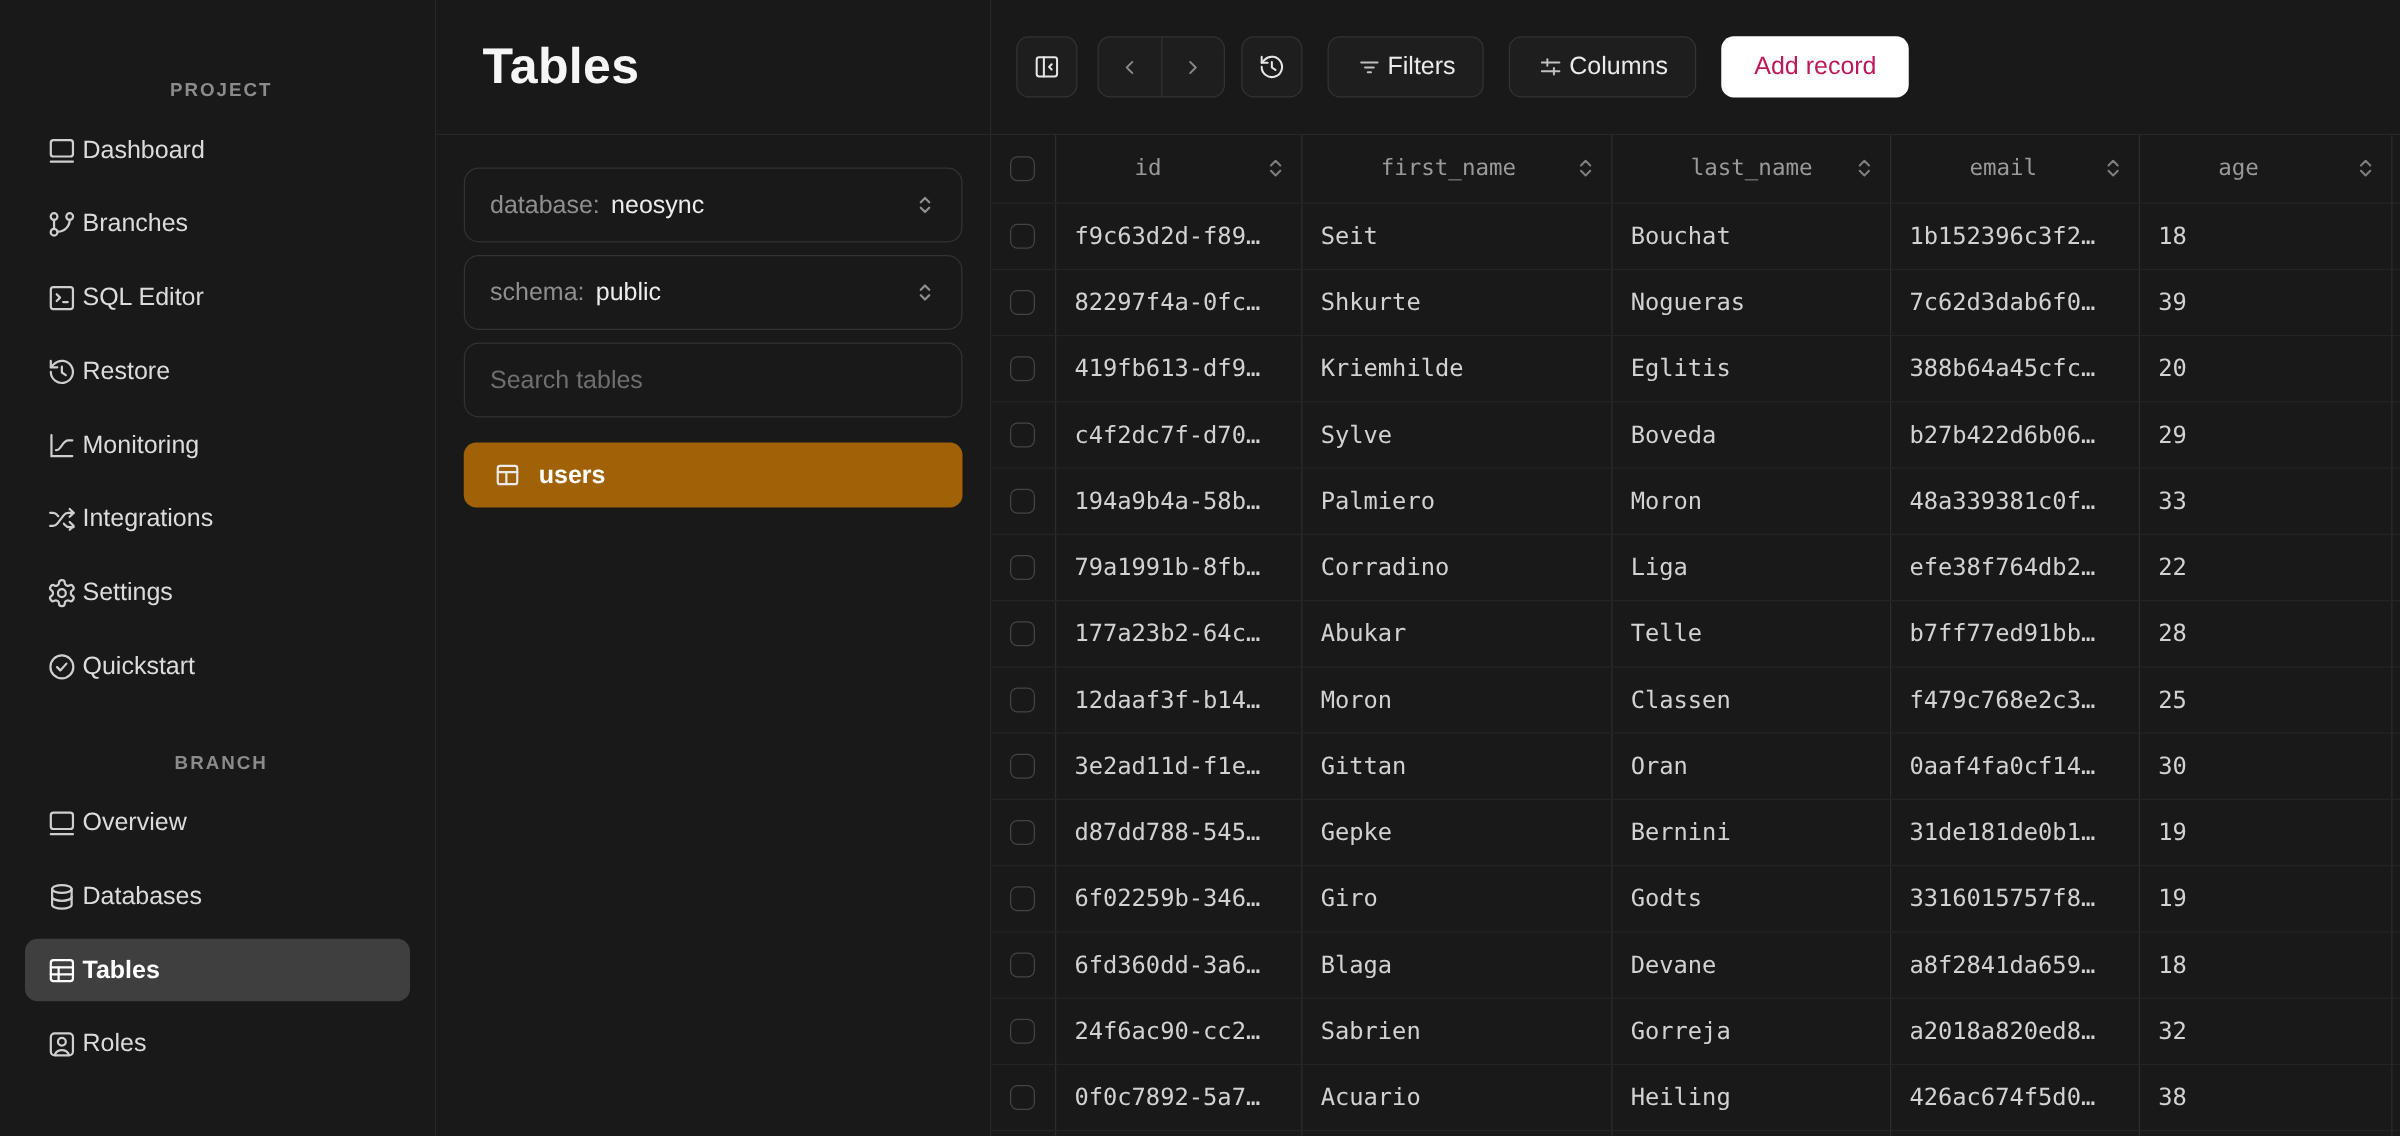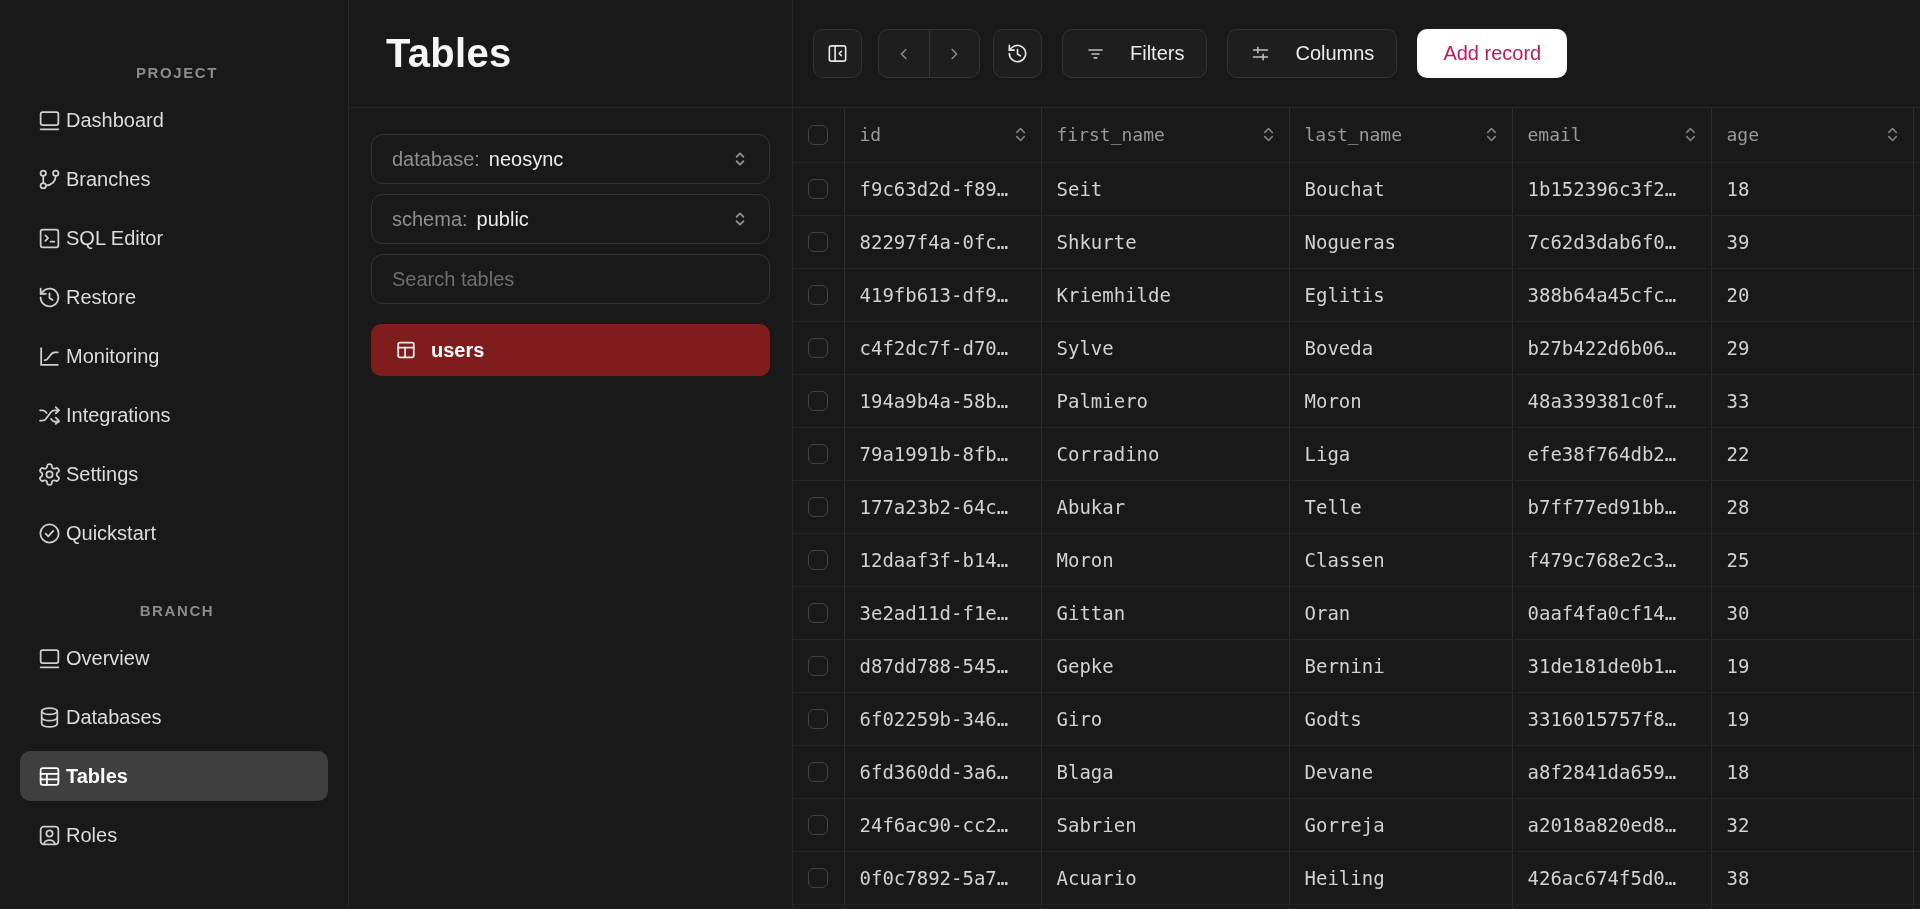--- a/index.html
+++ b/index.html
@@ -14,50 +14,50 @@
   .nav-item { height:50px; margin-bottom:9px; display:flex; align-items:center; gap:4px; padding:0 17px; border-radius:10px; color:#dcdcdc; font-size:20px; cursor:pointer; }
   .nav-item svg { width:25px; height:25px; flex:none; color:#cfcfcf; }
   .nav-item.active { background:#3f3f3f; color:#ffffff; font-weight:600; }
   .nav-item.active svg { color:#ffffff; }
 
   
   .panel { width:444px; min-width:444px; border-right:1px solid #272727; display:flex; flex-direction:column; }
   .panel-header { height:108px; min-height:108px; border-bottom:1px solid #272727; display:flex; align-items:center; padding-left:37px; }
   .panel-title { font-size:40px; font-weight:700; color:#f5f5f5; letter-spacing:.3px; }
   .panel-body { padding:26px 22px 0; }
-  .select-box, .search-box { height:50px; border:1px solid #333333; border-radius:12px; display:flex; align-items:center; padding:0 20px; margin-bottom:10px; font-size:20px; background:transparent; cursor:pointer; }
+  .select-box, .search-box { height:60px; border:1px solid #333333; border-radius:12px; display:flex; align-items:center; padding:0 20px; margin-bottom:10px; font-size:20px; background:transparent; cursor:pointer; }
   .select-label { color:#8f8f8f; margin-right:9px; }
   .select-value { color:#ececec; }
   .updown { margin-left:auto; width:18px; height:18px; color:#8f8f8f; flex:none; }
   .search-box input { background:transparent; border:none; outline:none; width:100%; font-size:20px; color:#3b82f6; font-family:"Liberation Sans", sans-serif; }
   .search-box input::placeholder { color:#6f6f6f; }
-  .table-item { margin-top:20px; height:52px; background:#7f1d1d; border-radius:10px; display:flex; align-items:center; gap:14px; padding:0 24px; color:#ffffff; font-weight:700; font-size:20px; cursor:pointer; }
+  .table-item { margin-top:20px; height:52px; background:#a16207; border-radius:10px; display:flex; align-items:center; gap:14px; padding:0 24px; color:#ffffff; font-weight:700; font-size:20px; cursor:pointer; }
   .table-item svg { width:22px; height:22px; color:#eaeaea; flex:none; }
 
   
   .content { flex:1; display:flex; flex-direction:column; }
   .toolbar { height:108px; min-height:108px; border-bottom:1px solid #272727; display:flex; align-items:center; padding:0 20px; }
   .icon-btn { width:49px; height:49px; border:1px solid #333333; border-radius:10px; background:#1e1e1e; display:flex; align-items:center; justify-content:center; color:#e6e6e6; cursor:pointer; }
   .icon-btn svg { width:23px; height:23px; }
   .nav-group { display:flex; margin-left:16px; border:1px solid #333333; border-radius:10px; background:#1e1e1e; height:49px; width:102px; overflow:hidden; }
   .nav-half { flex:1; display:flex; align-items:center; justify-content:center; color:#8a8a8a; cursor:pointer; }
   .nav-half + .nav-half { border-left:1px solid #333333; }
   .nav-half svg { width:18px; height:18px; }
   .ml13 { margin-left:13px; }
-  .text-btn { height:49px; border:1px solid #333333; border-radius:10px; background:#1e1e1e; display:flex; align-items:center; gap:24px; padding:0 22px; font-size:20px; color:#ebebeb; margin-left:20px; cursor:pointer; font-family:"Liberation Sans", sans-serif; }
+  .text-btn { height:49px; border:1px solid #333333; border-radius:10px; background:#1e1e1e; display:flex; align-items:center; gap:4px; padding:0 22px; font-size:20px; color:#ebebeb; margin-left:20px; cursor:pointer; font-family:"Liberation Sans", sans-serif; }
   .text-btn.columns { }
   .text-btn svg { width:21px; height:21px; color:#c0c0c0; flex:none; }
   .primary-btn { height:49px; border:none; border-radius:10px; background:#ffffff; color:#be185d; font-size:20px; font-weight:500; padding:0 26px; margin-left:20px; display:flex; align-items:center; cursor:pointer; font-family:"Liberation Sans", sans-serif; }
 
   
   .grid { flex:1; overflow:hidden; }
   table { border-collapse:collapse; table-layout:fixed; width:1127px; font-family:"DejaVu Sans Mono", monospace; }
   th, td { border-right:1px solid #2d2d2d; border-bottom:1px solid #242424; padding:0; }
   th.no-r, td.no-r { border-right:none; }
-  th { height:54px; font-weight:400; font-size:18px; color:#9a9a9a; text-align:left; }
+  th { height:54px; font-weight:400; font-size:18px; color:#9a9a9a; text-align:left;padding-left:48px; }
   .th-inner { display:flex; align-items:center; justify-content:space-between; padding:0 12px 0 15px; }
   .sort-icon { width:17px; height:17px; color:#7f7f7f; flex:none; }
   td { height:53px; font-size:19px; color:#d2d2d2; padding-left:15px; white-space:nowrap; overflow:hidden; }
   .cb-cell { padding-left:0; }
   .checkbox { width:20px; height:20px; border:1px solid #444444; border-radius:6px; margin:0 auto; cursor:pointer; }
 </style>
 </head>
 <body>
 
 <div class="app">

